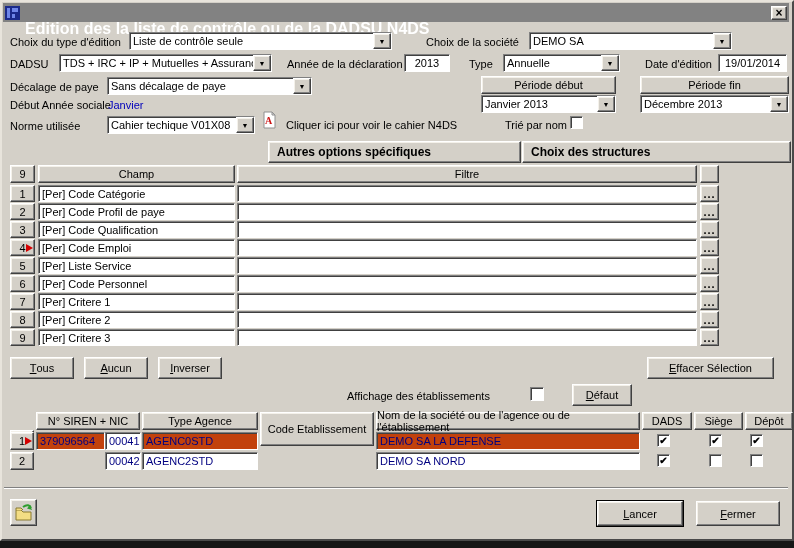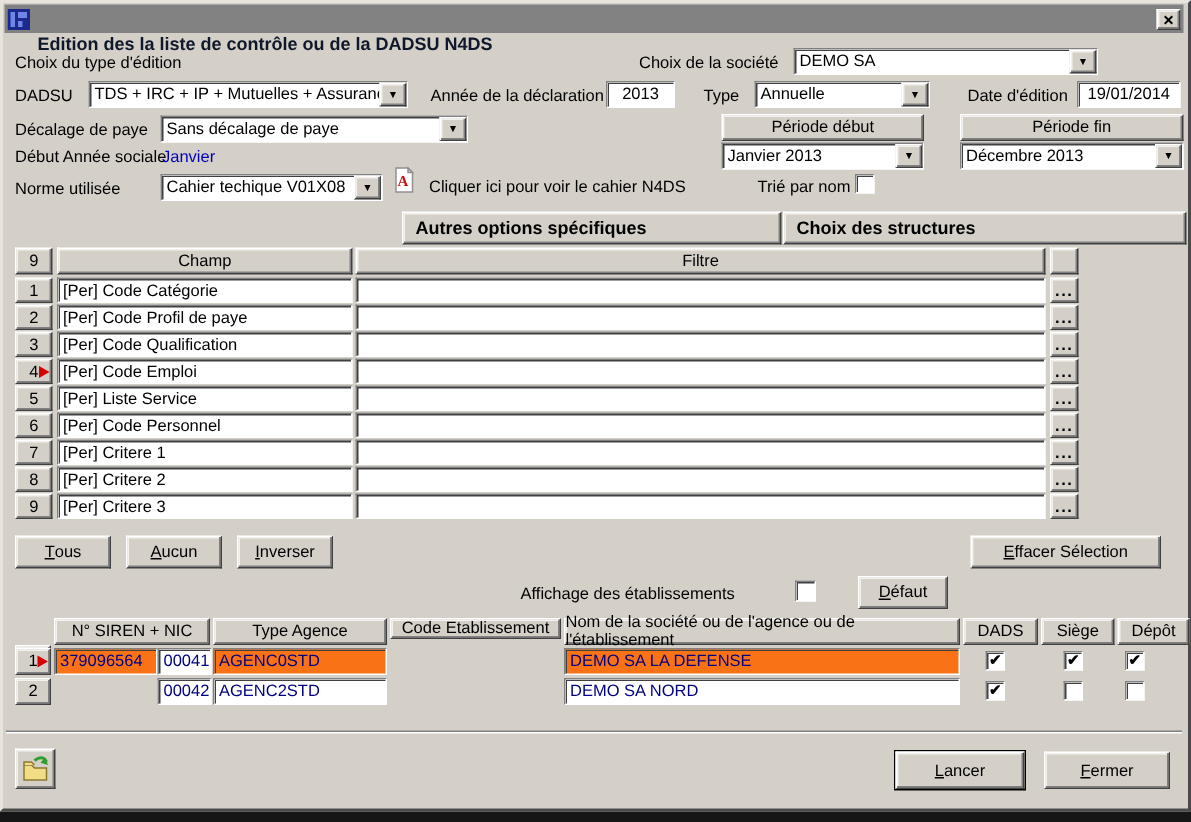--- a/index.html
+++ b/index.html
@@ -13,21 +13,21 @@
   
   .sunken{background:#fff;border:1px solid;border-color:#808080 #fff #fff #808080;
           box-shadow:inset 1px 1px 0 #404040;}
   .raised{background:#d4d0c8;border:1px solid;border-color:#fff #404040 #404040 #fff;
           box-shadow:inset -1px -1px 0 #808080,inset 1px 1px 0 #f4f1ea;}
   .btn{display:flex;align-items:center;justify-content:center;font-size:11px;color:#000;
        box-sizing:border-box;}
   
   #titlebar{left:1px;top:1px;width:786px;height:19px;background:#828282;display:flex;
             align-items:center;padding:0 2px;box-sizing:border-box;}
-  #titlebar .title{color:#0f172a;font-weight:bold;font-size:12px;margin-left:4px;white-space:nowrap;margin-top:32px;}
+  #titlebar .title{color:#ffffff;font-weight:bold;font-size:16px;margin-left:4px;white-space:nowrap;margin-top:32px;}
   .winbtn{width:16px;height:14px;margin-left:auto;font-size:12px;font-weight:bold;line-height:10px;}
   
   .combo{display:flex;box-sizing:border-box;height:18px;}
   .combo .val{flex:1;font-size:11px;line-height:14px;padding:1px 0 0 3px;overflow:hidden;white-space:nowrap;}
   .combo .cbtn{width:16px;display:flex;align-items:center;justify-content:center;
                font-size:7px;color:#000;}
   .tfield{box-sizing:border-box;height:18px;font-size:11px;text-align:center;padding:0;
           font-family:"Liberation Sans",sans-serif;color:#000;}
   
   .cb{display:inline-block;width:13px;height:13px;box-sizing:border-box;background:#fff;
@@ -43,21 +43,21 @@
         white-space:nowrap;overflow:hidden;}
   .g1row,.g2row{position:relative;}
   .g1row{height:17px;margin-bottom:1px;display:flex;}
   .g1row .rowhdr{width:25px;margin-right:3px;}
   .g1row .champ{width:197px;margin-right:2px;color:#000;}
   .g1row .filtre{width:460px;margin-right:3px;}
   .g1row .dots{width:19px;font-weight:bold;letter-spacing:1px;line-height:8px;}
   .g2row{height:18px;margin-bottom:2px;}
   .cur{position:absolute;right:1px;top:4px;width:0;height:0;border-left:7px solid #d40000;
        border-top:4px solid transparent;border-bottom:4px solid transparent;}
-  .sel{background:#f97316;}
+  .sel{background:#c2410c;}
   .groove{border-top:1px solid #808080;border-bottom:1px solid #fff;height:0;}
   u{text-decoration:underline;}
   svg{display:block;}
 </style>
 </head>
 <body>
 
 <div id="dialog">
 
   <div id="titlebar" class="abs">
@@ -67,20 +67,24 @@
         <rect x="2" y="3" width="3" height="10" fill="#6f86e8"></rect>
         <rect x="7" y="3" width="6" height="4" fill="#6f86e8"></rect>
         <rect x="7" y="9" width="3" height="4" fill="#6f86e8"></rect>
       </svg>
     </span>
     <span class="title">Edition des la liste de contrôle ou de la DADSU N4DS</span>
     <span class="winbtn raised btn">×</span>
   </div>
 
   <span class="abs lbl" style="left:8px;top:34px;">Choix du type d'édition</span>
+  <div class="abs combo sunken" style="left:127px;top:30px;width:263px;">
+    <span class="val">Liste de contrôle seule</span>
+    <span class="cbtn raised">▼</span>
+  </div>
   <span class="abs lbl" style="left:424px;top:34px;">Choix de la société</span>
   <div class="abs combo sunken" style="left:527px;top:30px;width:203px;">
     <span class="val">DEMO SA</span>
     <span class="cbtn raised">▼</span>
   </div>
 
   <span class="abs lbl" style="left:8px;top:56px;">DADSU</span>
   <div class="abs combo sunken" style="left:57px;top:52px;width:213px;">
     <span class="val">TDS + IRC + IP + Mutuelles + Assuranc</span>
     <span class="cbtn raised">▼</span>
@@ -227,21 +231,21 @@
   <div class="abs btn raised" style="left:156px;top:355px;width:64px;height:22px;"><u>I</u>nverser</div>
   <div class="abs btn raised" style="left:645px;top:355px;width:127px;height:22px;"><u>E</u>ffacer Sélection</div>
 
   <span class="abs lbl" style="left:345px;top:388px;">Affichage des établissements</span>
   <span class="abs cb" style="left:528px;top:385px;width:14px;height:14px;"></span>
   <div class="abs btn raised" style="left:570px;top:382px;width:60px;height:22px;"><u>D</u>éfaut</div>
 
   <div class="abs rowhdr raised" style="left:8px;top:410px;width:24px;height:18px;">2</div>
   <div class="abs btn raised" style="left:34px;top:410px;width:104px;height:18px;">N° SIREN + NIC</div>
   <div class="abs btn raised" style="left:140px;top:410px;width:116px;height:18px;">Type Agence</div>
-  <div class="abs btn raised" style="left:258px;top:410px;width:114px;height:14px;">Code Etablissement</div>
+  <div class="abs btn raised" style="left:258px;top:410px;width:114px;height:34px;">Code Etablissement</div>
   <div class="abs btn raised" style="left:374px;top:410px;width:264px;height:18px;">Nom de la société ou de l'agence ou de l'établissement</div>
   <div class="abs btn raised" style="left:640px;top:410px;width:50px;height:18px;">DADS</div>
   <div class="abs btn raised" style="left:692px;top:410px;width:49px;height:18px;">Siège</div>
   <div class="abs btn raised" style="left:743px;top:410px;width:48px;height:18px;">Dépôt</div>
 
   <div class="abs" style="left:8px;top:430px;width:783px;" id="etab-rows">
     <div class="g2row">
       <div class="rowhdr raised abs" style="left:0;top:0;width:24px;height:18px;">
           <span class="rn">1</span>
           <span class="cur"></span>

